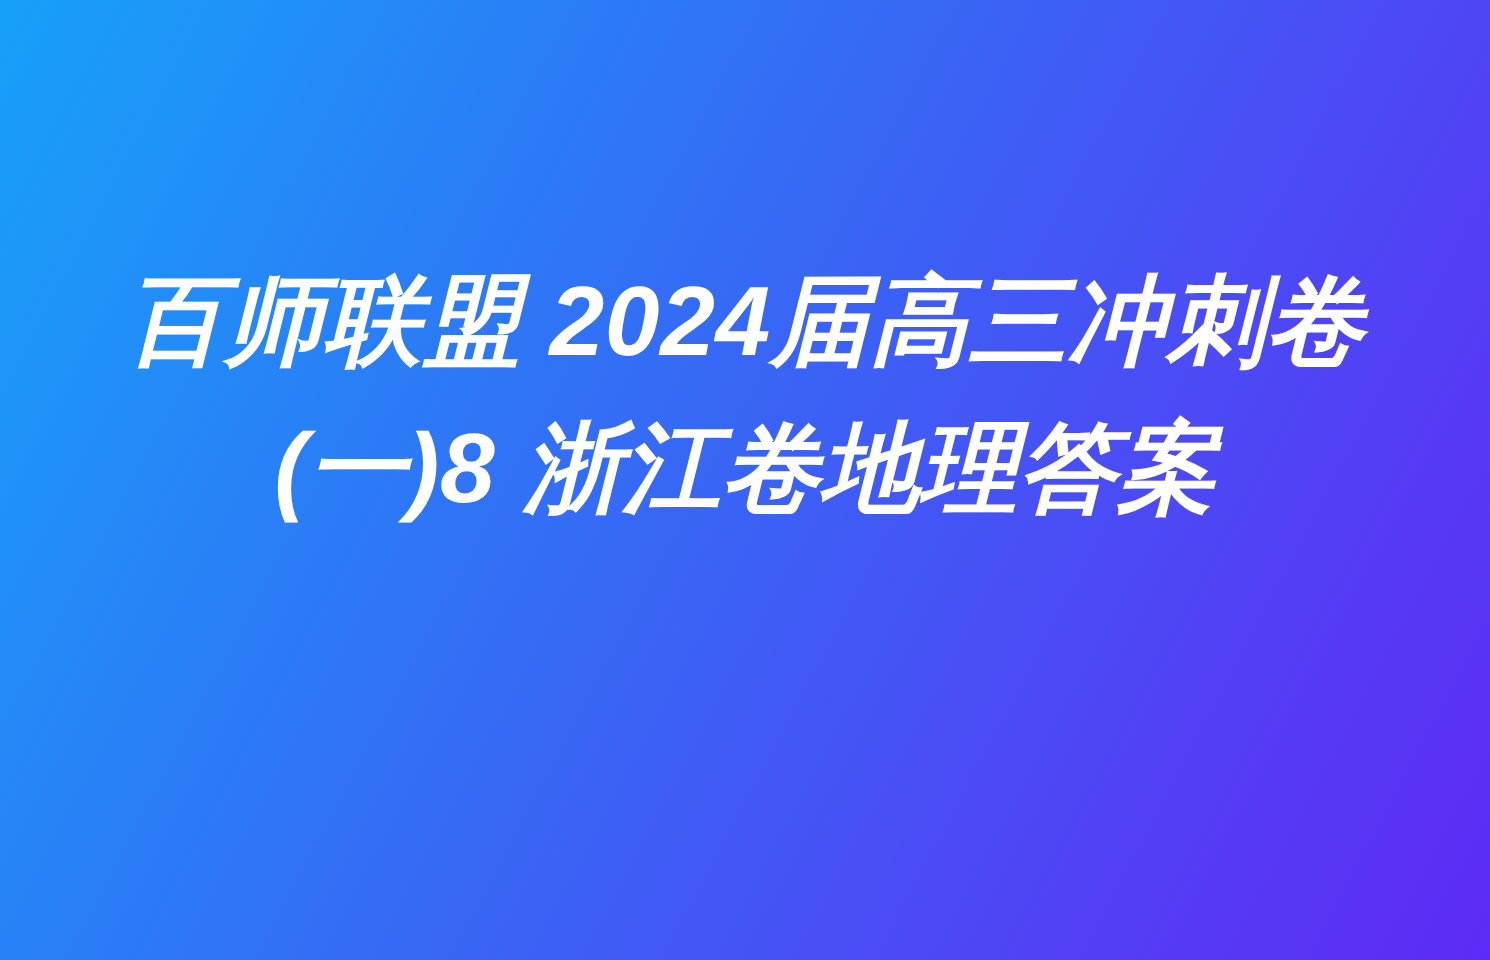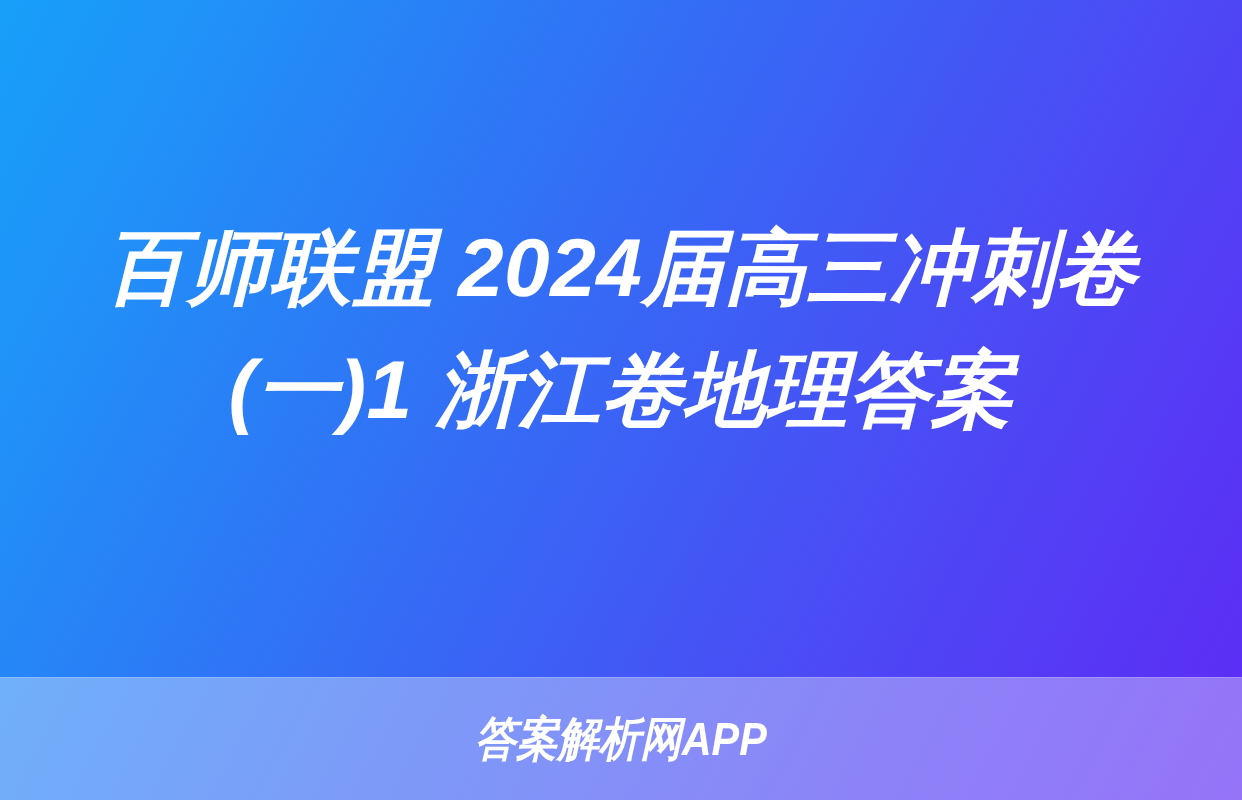--- a/index.html
+++ b/index.html
@@ -94,20 +94,17 @@
     transform-origin: center center;
     white-space: nowrap;
   }
 </style>
 </head>
 <body>
 
 <div id="page">
 
   <section class="hero">
-    <h1 class="hero-title">百师联盟 2024届高三冲刺卷(一)1 浙江卷地理答案</h1>
+    <h1 class="hero-title">百师联盟 2024届高三冲刺卷(一)8 浙江卷地理答案</h1>
   </section>
 
-  <footer class="footer-band">
-    <p class="watermark">答案解析网APP</p>
-  </footer>
 
 </div>
 
 </body></html>

